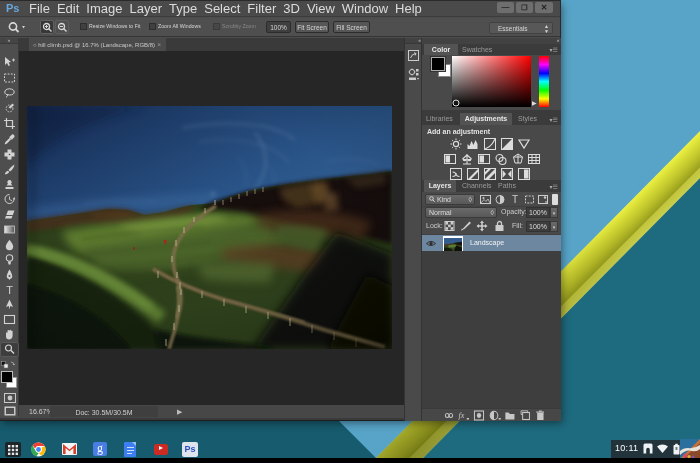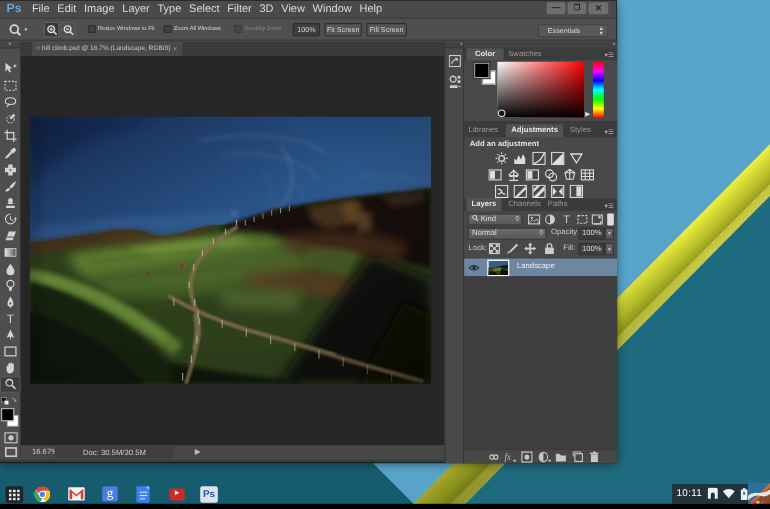--- a/index.html
+++ b/index.html
@@ -32,21 +32,21 @@
   <polygon points="700,178 700,463 418,463" fill="#1e6a7e"></polygon>
 
   <polygon points="700,131 700,178 418,463 371,463" fill="url(#ygrad)"></polygon>
   <polygon points="700,131 700,178 418,463 371,463" fill="url(#ydark)"></polygon>
 </svg>
 
 <div class="abs" id="pswin" style="left:0;top:1px;width:560px;height:419px;background:#4c4c4c;box-shadow:2px 3px 8px rgba(0,0,0,0.45);outline:1px solid #2a2a2a;">
 
   <div class="abs" style="left:0;top:0;width:560px;height:16px;background:#4a4a4a;border-bottom:1px solid #3c3c3c;">
     <div class="abs" style="left:6px;top:0;color:#68a8dc;font-weight:bold;font-size:11px;line-height:15px;">Ps</div>
-    <div class="abs" style="left:29px;top:0;height:16px;color:#dcdcdc;font-size:10px;line-height:16px;white-space:nowrap;">
+    <div class="abs" style="left:29px;top:0;height:16px;color:#dcdcdc;font-size:13px;line-height:16px;white-space:nowrap;">
       <span style="margin-right:7px;">File</span><span style="margin-right:7px;">Edit</span><span style="margin-right:7px;">Image</span><span style="margin-right:7px;">Layer</span><span style="margin-right:7px;">Type</span><span style="margin-right:7px;">Select</span><span style="margin-right:7px;">Filter</span><span style="margin-right:7px;">3D</span><span style="margin-right:7px;">View</span><span style="margin-right:7px;">Window</span><span>Help</span>
     </div>
 
     <div class="abs" style="left:497px;top:1px;width:17px;height:11px;background:#6e6e6e;border-radius:2px;color:#222;font-size:8px;text-align:center;line-height:9px;font-weight:bold;">—</div>
     <div class="abs" style="left:516px;top:1px;width:17px;height:11px;background:#6e6e6e;border-radius:2px;color:#222;font-size:7px;text-align:center;line-height:11px;font-weight:bold;">❐</div>
     <div class="abs" style="left:535px;top:1px;width:18px;height:11px;background:#6e6e6e;border-radius:2px;color:#222;font-size:8px;text-align:center;line-height:11px;font-weight:bold;">✕</div>
   </div>
 
   <div class="abs" style="left:0;top:17px;width:560px;height:19px;background:#4f4f4f;border-bottom:1px solid #353535;color:#d6d6d6;font-size:7.5px;">
 

